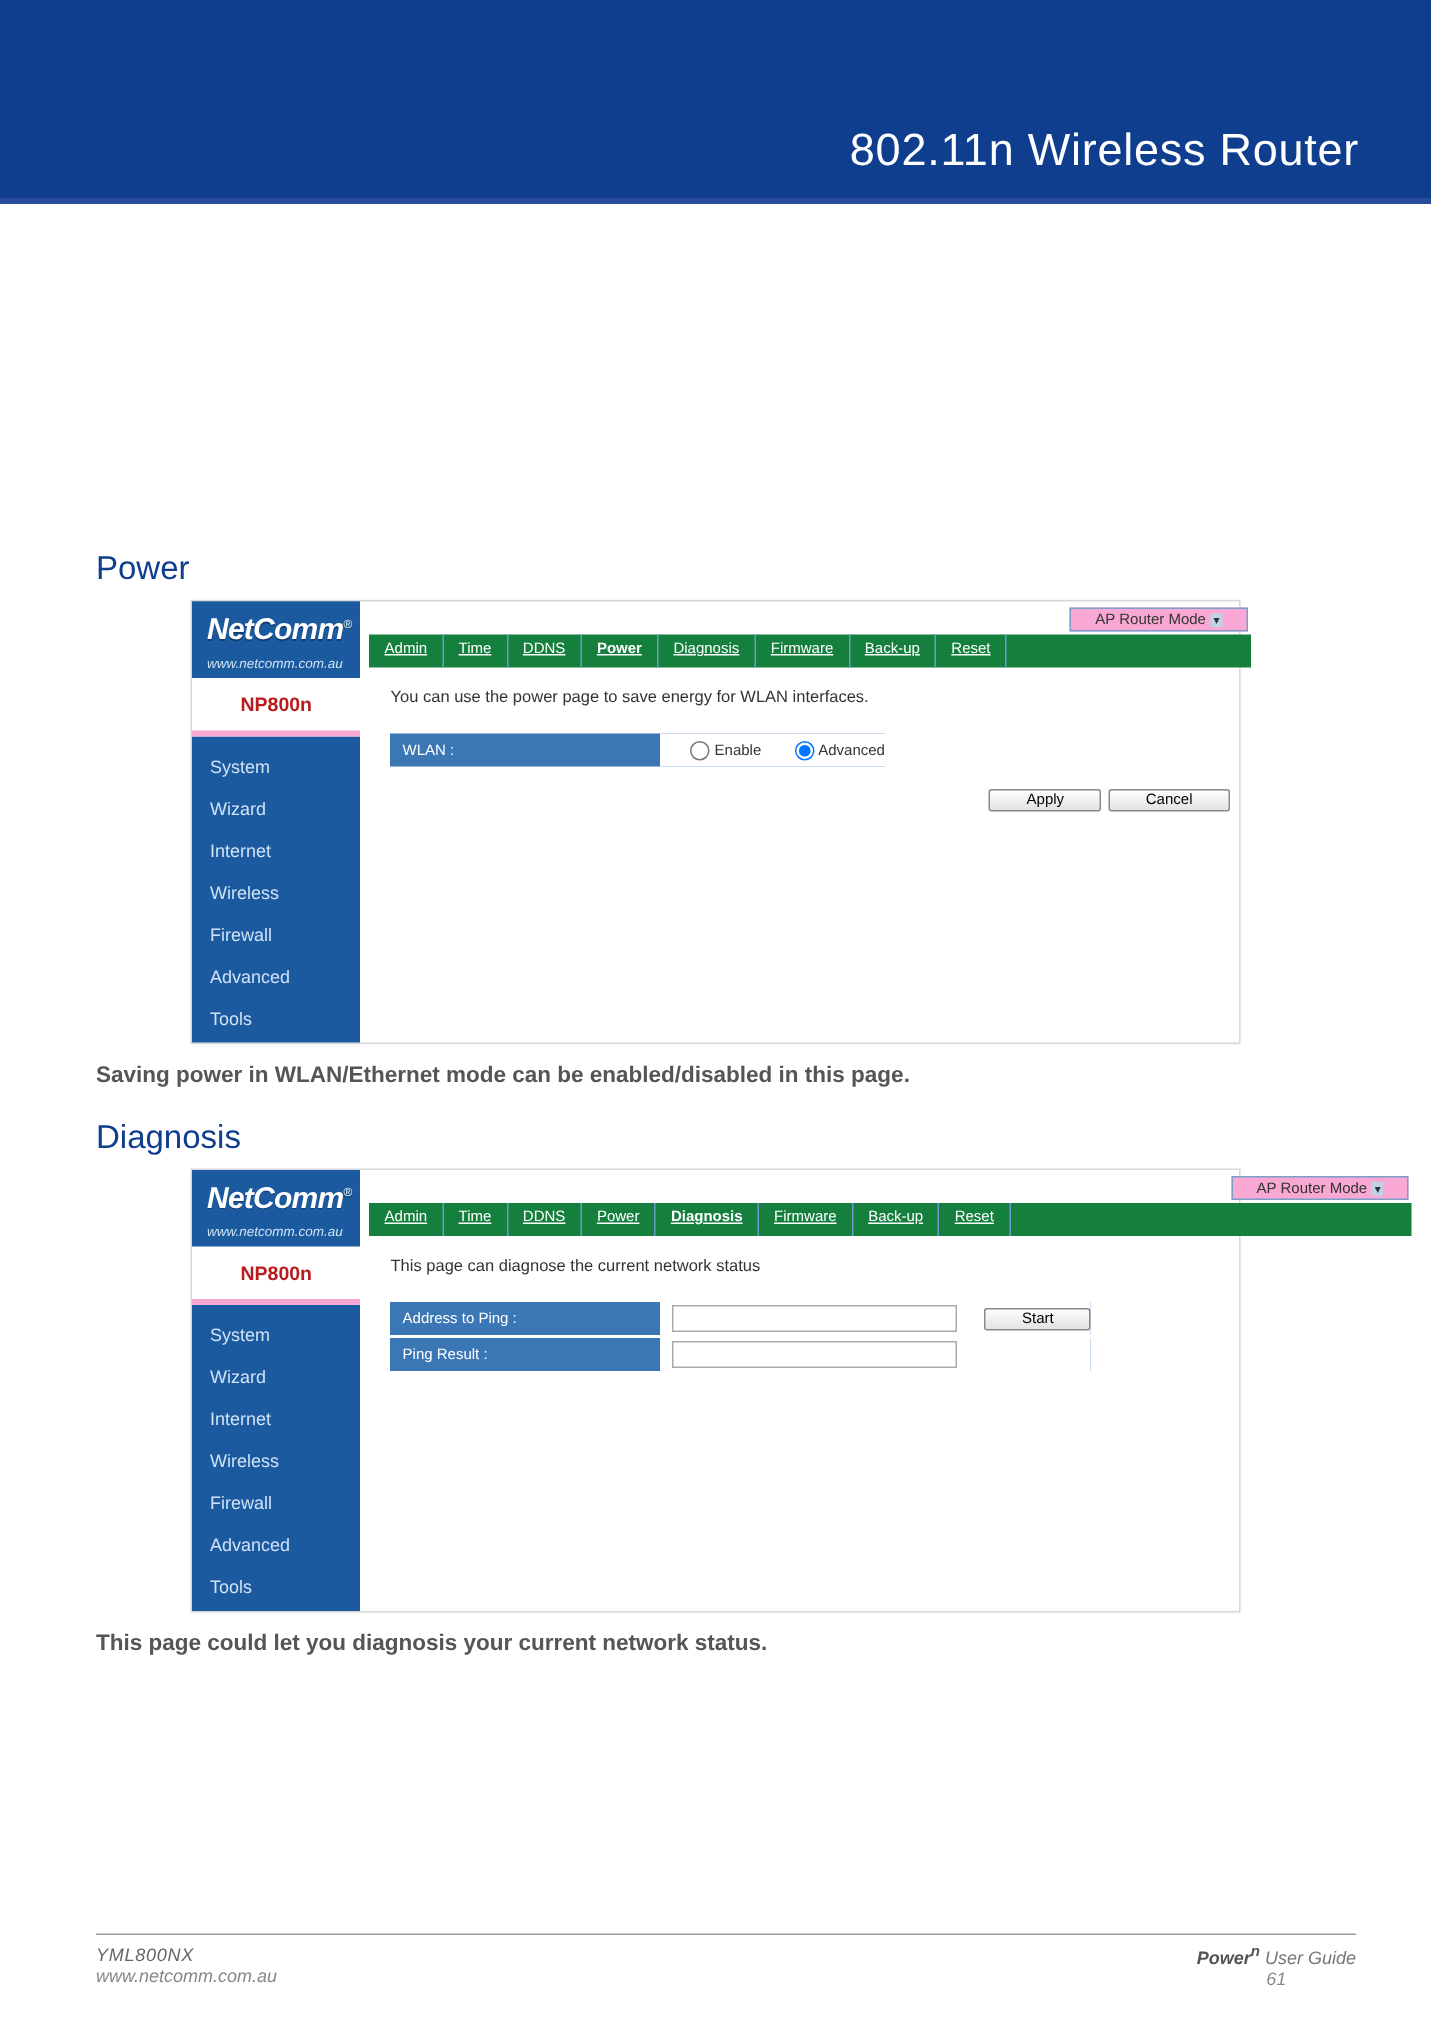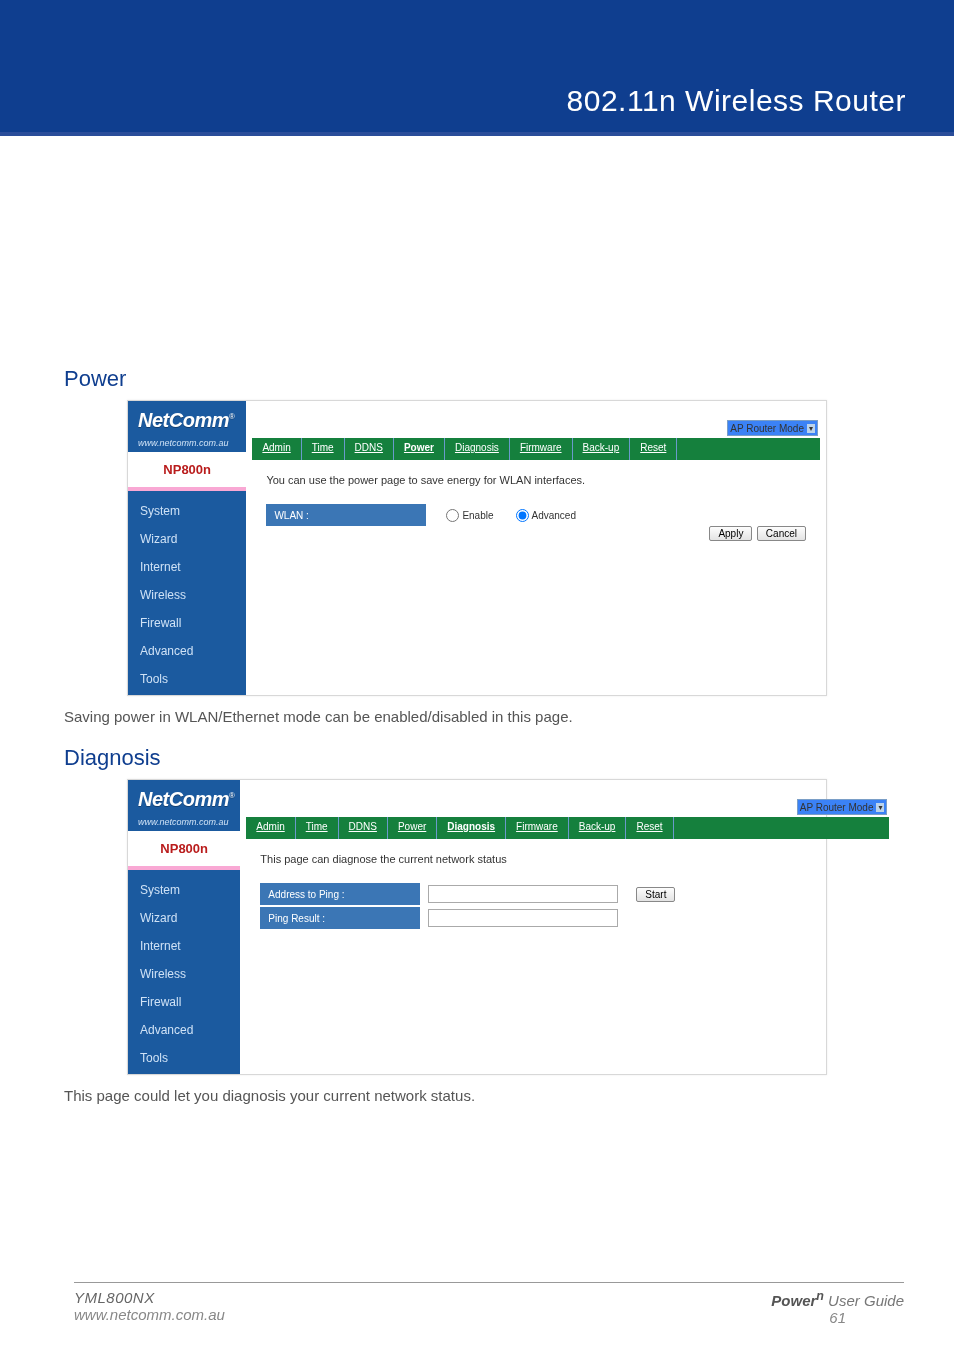--- a/index.html
+++ b/index.html
@@ -47,22 +47,22 @@
   .rs-nav-item {
     color: #cfe2f6; font-size: 12px; padding: 7px 12px;
     cursor: pointer;
   }
   .rs-main { flex: 1; display: flex; flex-direction: column; position: relative;}
   .rs-mode {
     text-align: right; font-size: 10px; color: #333;
     padding: 4px 8px 2px 0;
   }
   .rs-mode select, .rs-mode-fake {
-    font-size: 10px; border: 1px solid #7a9ec7; background: #3b82f6;
-    padding: 0 2px; height: 16px; margin-top: 15px;
+    font-size: 10px; border: 1px solid #7a9ec7; background: #f9a8d4;
+    padding: 0 16px; height: 16px;
   }
   .rs-mode-fake { display: inline-flex; align-items: center; gap:3px;}
   .rs-mode-fake .arrow { background:#bcd3ea; padding:0 2px; font-size:8px;}
   .rs-tabs {
     background: #15803d; display: flex; height: 22px;
     margin: 0 6px;
   }
   .rs-tab {
     color: #fff; font-size: 10px; padding: 4px 10px;
     text-decoration: underline; cursor: pointer;
@@ -71,45 +71,45 @@
   .rs-tab.bold { font-weight: bold; }
   .rs-body { padding: 14px 20px; font-size: 11px; color: #333;}
   .rs-desc { margin-bottom: 18px; }
   .rs-label-strong { font-weight: bold; font-size: 11px; color: #000; margin-bottom: 4px;}
   .rs-row {
     display: flex; align-items: center;
     background: #3b76b5; color: #fff;
     font-size: 10px; height: 22px;
     margin-right: 230px;
   }
-  .rs-row .k { width: 160px; padding-left: 8px;}
+  .rs-row .k { width: 180px; padding-left: 8px;}
   .rs-row .v { background: #fff; color: #333; flex:1; height:22px; display:flex; align-items:center; gap:10px; padding-left:8px;}
   .rs-row .v label { display: flex; align-items:center; gap:3px; font-size:10px;margin-left:12px;}
   .rs-buttons { position:absolute; right: 20px; top: 122px;}
   .rs-btn {
     font-size: 10px; background: linear-gradient(#fdfdfd,#e3e3e3);
-    border: 1px solid #888; padding: 1px 8px; cursor: pointer;
+    border: 1px solid #888; padding: 1px 24px; cursor: pointer;
     border-radius: 2px;
   }
   .rs-input {
     border: 1px solid #aaa; height: 18px; width: 190px; font-size: 11px;
     background: #fff;
   }
   .diag-grid .rs-row { margin-right: 200px;}
   .diag-grid .rs-row + .rs-row { margin-top: 2px;}
   .diag-start { margin-left: 8px;}
   .caption {
     font-size: 15px; color: #555; margin: 8px 0 4px 0;
-    font-weight: 400;
+    font-weight: 700;
   }
   .footer {
-    position: absolute; bottom: 24px; left: 74px; right: 50px;
+    position: absolute; bottom: 24px; left: 64px; right: 50px;
     border-top: 1px solid #999; padding-top: 6px;
     display: flex; justify-content: space-between;
-    font-size: 15px; color: #777; font-style: italic;
+    font-size: 12px; color: #777; font-style: italic;
   }
   .footer .right { text-align: center; font-style: italic;}
   .footer .right .pn { font-weight: bold; font-style: italic; color:#555;}
   .footer .right .num { display:block; font-style: italic; color:#888;}
   .footer .left .model { display:block; font-style: italic; color:#666; letter-spacing: .5px;}
   .footer .left .url { display:block; font-style: italic; color:#888;}
 </style>
 </head>
 <body>
 <div class="page">

